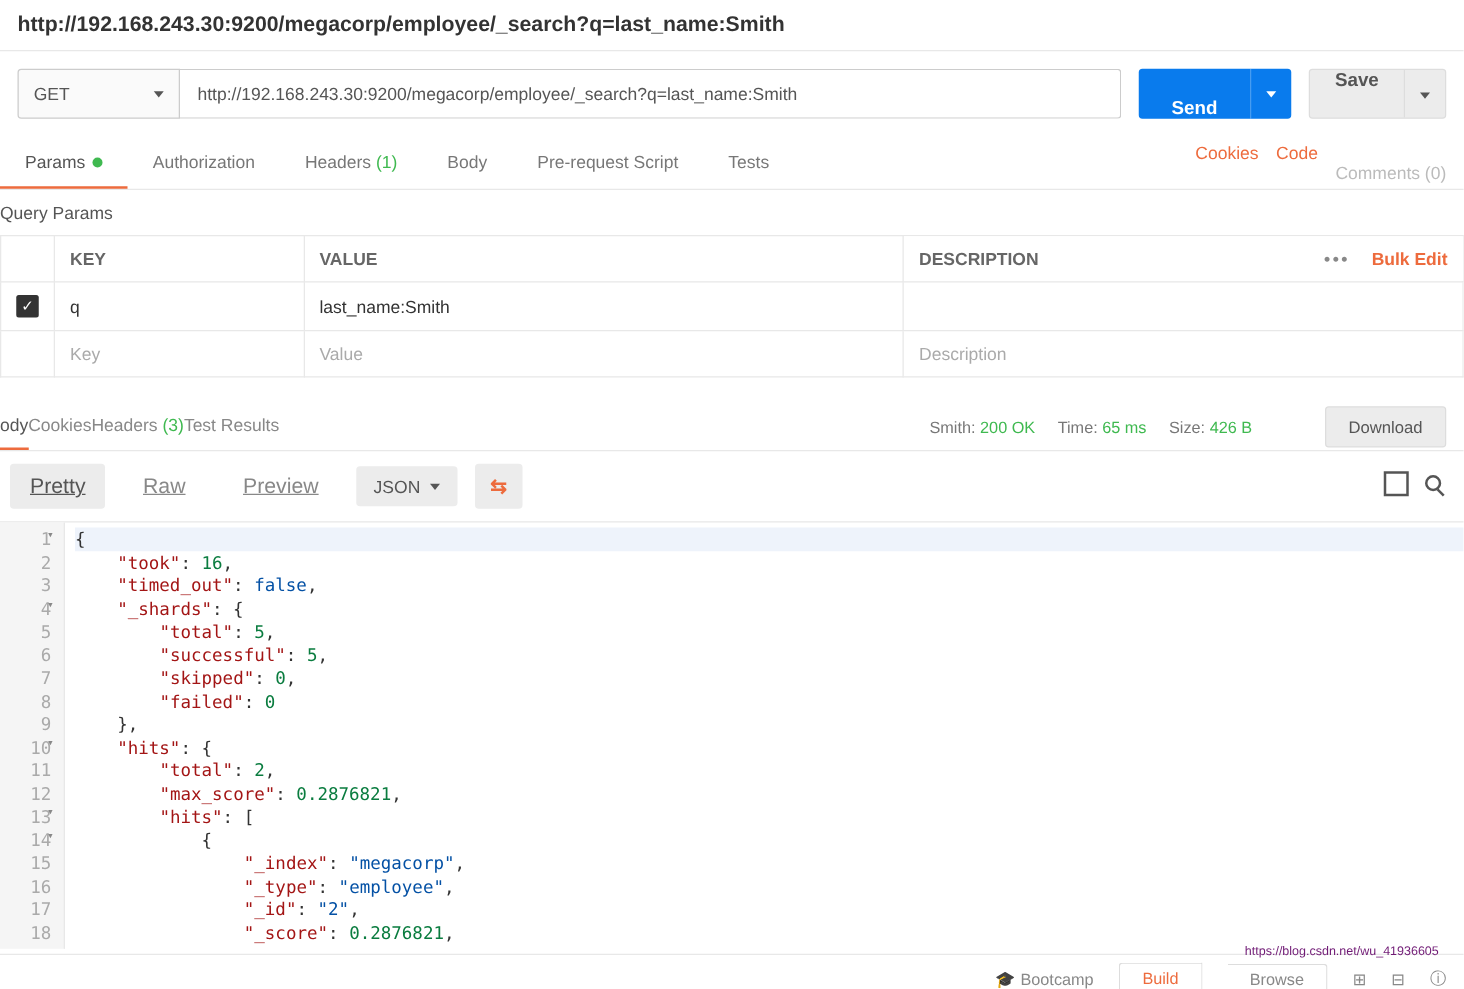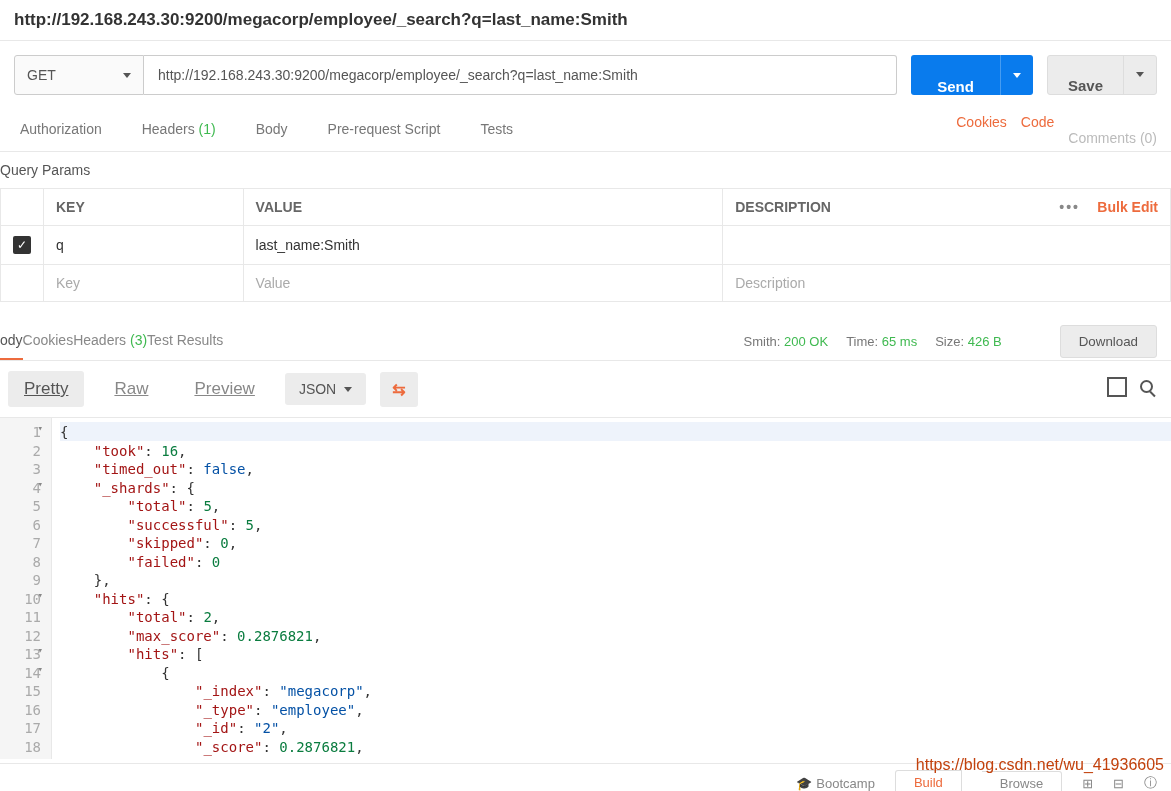--- a/index.html
+++ b/index.html
@@ -4,21 +4,21 @@
 <style>
 * { box-sizing: border-box; margin: 0; padding: 0; }
 body { font-family: -apple-system, BlinkMacSystemFont, "Segoe UI", Arial, sans-serif; font-size: 14px; color: #333; background: #fff; width: 1171px; }
 .url-display { padding: 10px 14px; font-size: 17px; color: #333; font-weight: 600; border-bottom: 1px solid #e8e8e8; }
 .request-bar { display: flex; align-items: center; padding: 14px; gap: 0; }
 .method-select { display: flex; align-items: center; justify-content: space-between; width: 130px; height: 40px; padding: 0 12px; border: 1px solid #ccc; background: #fafafa; font-size: 14px; color: #555; cursor: pointer; border-radius: 3px 0 0 3px; }
 .url-input { flex: 1; height: 40px; padding: 0 14px; border: 1px solid #ccc; border-left: none; font-size: 14px; color: #555; outline: none; border-radius: 0 3px 3px 0; margin-right: 14px; }
 .send-btn { display: flex; align-items: flex-end; background: #097bed; color: #fff; border: none; height: 40px; border-radius: 3px; cursor: pointer; margin-right: 14px; overflow: hidden; }
 .send-btn .main { padding: 0 26px; font-size: 15px; font-weight: 600; }
 .send-btn .caret { padding: 0 12px; border-left: 1px solid rgba(255,255,255,0.25); height: 40px; display:flex; align-items:center; }
-.save-btn { display: flex; align-items: flex-end; background: #ececec; color: #555; border: 1px solid #ddd; height: 40px; border-radius: 3px; cursor: pointer; overflow: hidden; }
+.save-btn { display: flex; align-items: flex-start; background: #ececec; color: #555; border: 1px solid #ddd; height: 40px; border-radius: 3px; cursor: pointer; overflow: hidden; }
 .save-btn .main { padding: 0 20px; font-size: 15px; font-weight: 600; }
 .save-btn .caret { padding: 0 12px; border-left: 1px solid #ddd; height: 40px; display:flex; align-items:center; }
 .caret-down { width: 0; height: 0; border-left: 4px solid transparent; border-right: 4px solid transparent; border-top: 5px solid currentColor; display:inline-block; }
 .tabs-row { display: flex; align-items: center; border-bottom: 1px solid #e8e8e8; padding: 0 0 0 0; }
 .tabs-left { display: flex; }
 .tab { padding: 12px 20px; color: #777; cursor: pointer; border-bottom: 2px solid transparent; font-size: 14px; }
 .tab.active { color: #555; border-bottom: 2px solid #ed6b3d; }
 .tab .dot { display:inline-block; width:8px; height:8px; border-radius:50%; background:#3fb950; margin-left:6px; vertical-align:middle; }
 .tab .count { color: #3fb950; }
 .tabs-right { margin-left: auto; display:flex; gap:14px; padding-right:14px; }
@@ -56,21 +56,21 @@
 .code .ln.hl { background:#eef3fb; }
 .k { color:#a31515; } 
 .n { color:#0a7c3f; } 
 .b { color:#0451a5; } 
 .s { color:#0451a5; } 
 .p { color:#333; } 
 .footer { position:relative; border-top:1px solid #e8e8e8; display:flex; align-items:center; padding:6px 14px; color:#888; font-size:13px; margin-top:4px; }
 .footer .links { margin-left:auto; display:flex; gap:20px; align-items:center; }
 .footer .build { color:#ed6b3d; border-bottom:2px solid #ed6b3d; padding:4px 18px; border:1px solid #ddd; border-bottom:2px solid #ed6b3d; border-radius:3px 0 0 0; }
 .footer .browse { padding:4px 18px; border:1px solid #ddd; border-left:none; border-radius:0 3px 0 0; }
-.watermark { position:absolute; right:7px; top:-8px; color:#c2410c; font-size:16px; }
+.watermark { position:absolute; right:20px; top:-8px; color:#701a75; font-size:10px; }
 .icon-copy { display:inline-block; width:16px; height:16px; border:2px solid #555; position:relative; }
 .icon-copy::after { content:""; position:absolute; width:16px; height:16px; border:2px solid #555; background:#fff; left:-5px; top:-5px; }
 .icon-search { display:inline-block; width:13px; height:13px; border:2px solid #555; border-radius:50%; position:relative; }
 .icon-search::after { content:""; position:absolute; width:7px; height:2px; background:#555; transform:rotate(45deg); bottom:-4px; right:-5px; }
 </style>
 </head>
 <body>
 
 <div class="url-display">http://192.168.243.30:9200/megacorp/employee/_search?q=last_name:Smith</div>
 
@@ -89,20 +89,21 @@
   <div class="save-btn">
     <span class="main">Save</span>
     <span class="caret">
         <span class="caret-down"></span>
       </span>
   </div>
 </div>
 
 <div class="tabs-row">
   <div class="tabs-left">
+    <div class="tab active"><span>Params</span><span class="dot"></span></div>
     <div class="tab">Authorization</div>
     <div class="tab"><span>Headers</span> <span class="count">(1)</span></div>
     <div class="tab">Body</div>
     <div class="tab">Pre-request Script</div>
     <div class="tab">Tests</div>
   </div>
   <div class="tabs-right">
     <span class="link-orange">Cookies</span>
     <span class="link-orange">Code</span>
     <span class="link-gray">Comments (0)</span>

